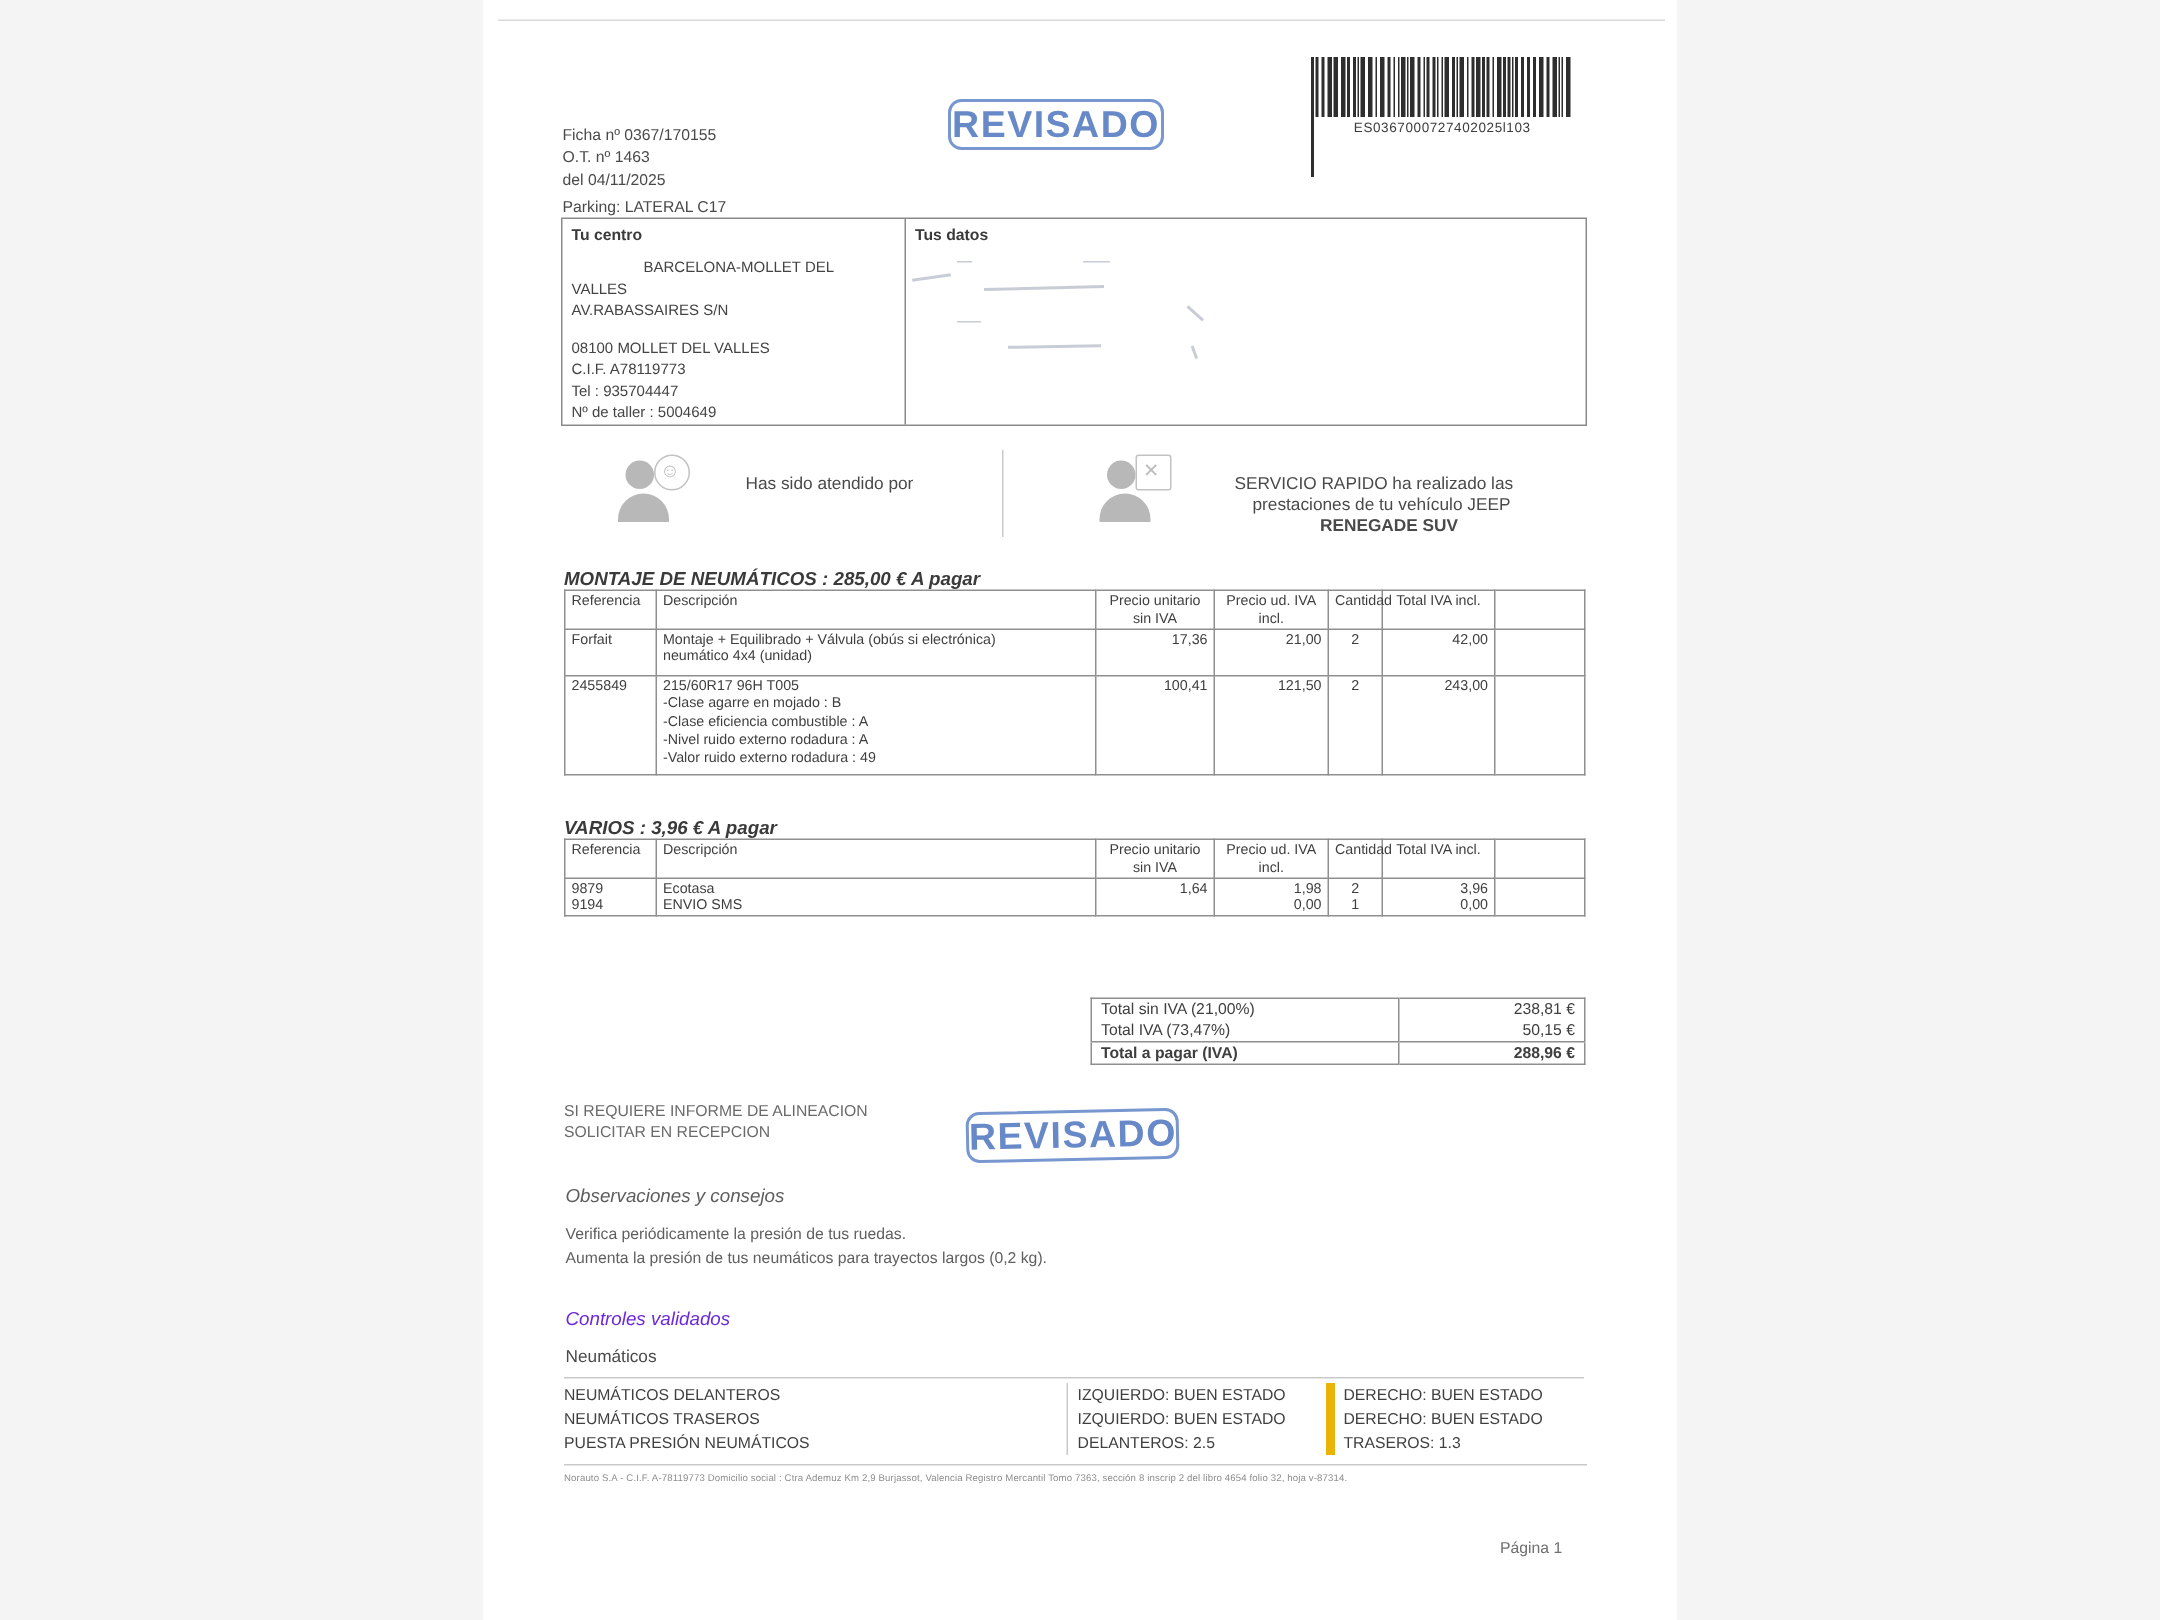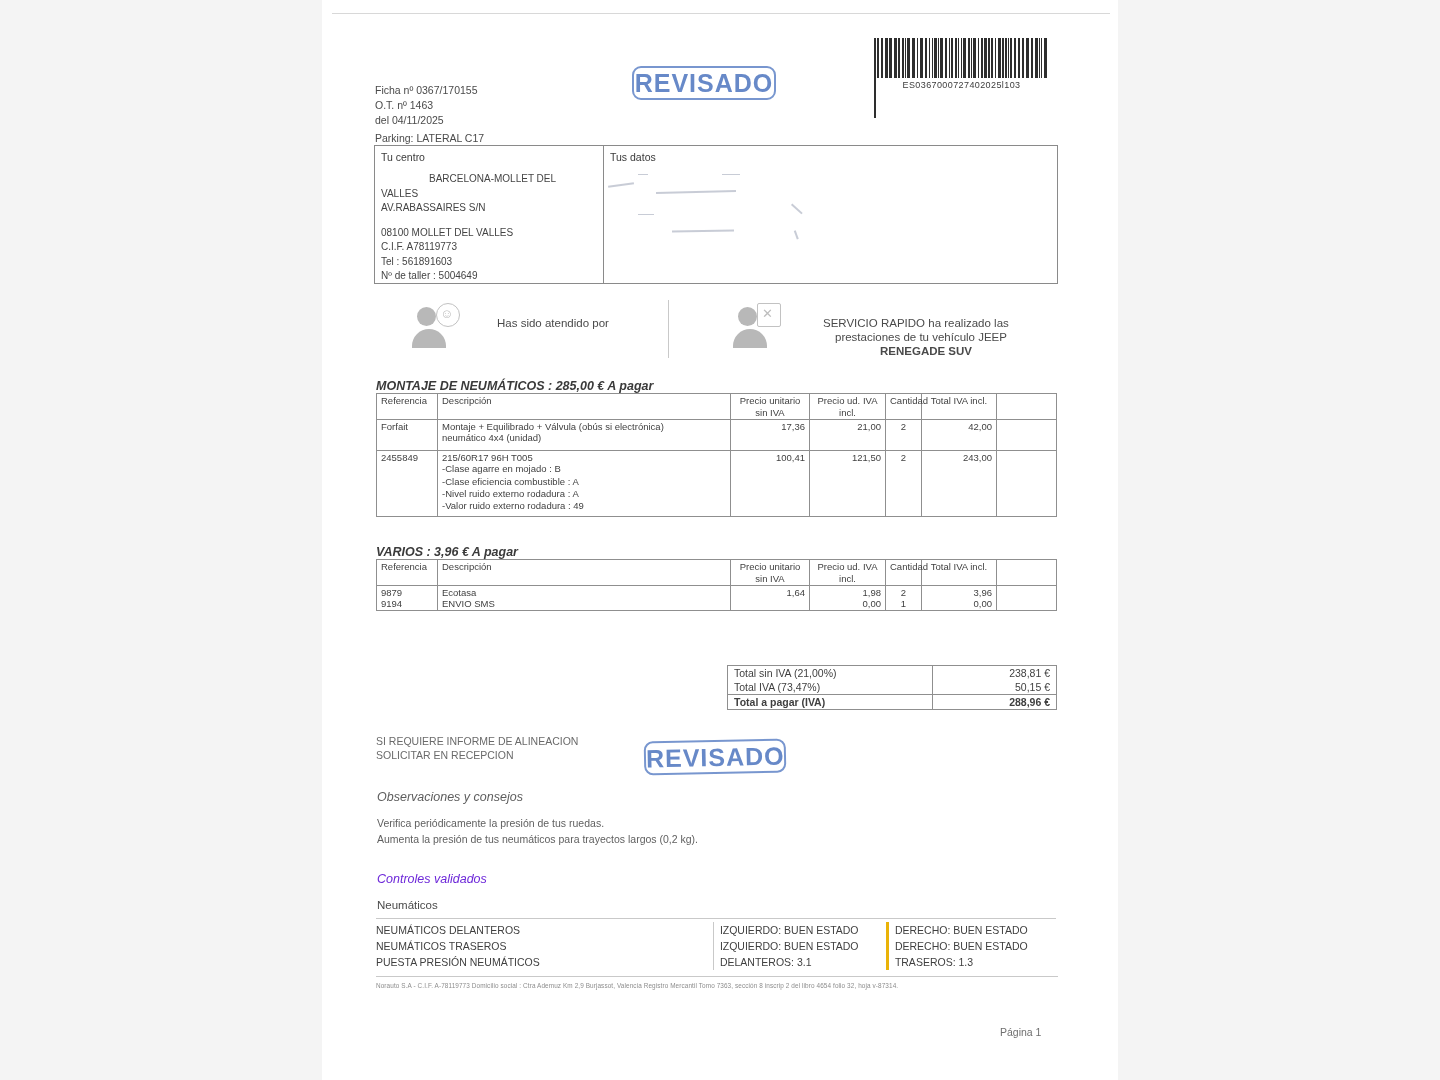--- a/index.html
+++ b/index.html
@@ -81,21 +81,21 @@
     position:absolute; left: 374px; top: 145px;
     width: 682px; height: 137px;
     border: 1px solid #8a8a8a;
     display: flex;
   }
   #info-boxes > div { position: relative; height: 100%; }
   .ib-sep { border-right: 1px solid #8a8a8a; }
   #box-centro { width: 228px; }
   #box-vehiculo { width: 228px; }
   #box-datos { flex: 1; }
-  .ib-title { position:absolute; left: 6px; top: 5px; font-size: 10.5px; color:#3a3a3a; }
+  .ib-title { position:absolute; left: 6px; top: 5px; font-size: 10.5px; color:#3a3a3a;font-weight:bold; }
   .centro-lines { position:absolute; left: 6px; top: 26px; font-size: 10px; line-height: 14.5px; color:#444; }
   .centro-lines .indent { padding-left: 48px; }
   .veh { position:absolute; width: 100%; text-align:center; color:#3a3a3a; }
 
   
   .scribble { position:absolute; background:#9aa3b4; opacity:.55; }
 
   
   .person { position:absolute; }
   .person .head { position:absolute; width:19px; height:19px; border-radius:50%; background:#b8b8b8; left: 5px; top: 0px;}
@@ -142,21 +142,21 @@
   #totals td.val { text-align: right; }
   #totals tr.strong td { font-weight: bold; }
   #totals tr.rule td { border-top: 1px solid #8f8f8f; }
 
   
   #controls { position:absolute; left: 376px; top: 918px; width: 680px; font-size: 10.5px; color:#3f3f3f;}
   #controls .hdr-rule { height:1px; background:#c9c9c9; margin-bottom: 3px; }
   .ctrl-row { display:flex; line-height: 16px; }
   .ctrl-row .c1 { width: 345px; }
   .ctrl-row .c2 { width: 170px; border-left: 1px solid #c9c9c9; padding-left: 6px; }
-  .ctrl-row .c3 { width: 165px; border-left: 3px solid #eab308; padding-left: 6px; }
+  .ctrl-row .c3 { width: 165px; border-left: 6px solid #eab308; padding-left: 6px; }
 
   .footer-rule { position:absolute; left: 376px; top: 976px; width: 682px; height:1px; background:#c9c9c9; }
   #legal { position:absolute; left: 376px; top: 982px; width: 690px; font-size: 6.4px; color:#8d8d8d; letter-spacing: .1px;}
   #page-num { position:absolute; left: 1000px; top: 1026px; font-size: 10.5px; color:#6f6f6f; }
 </style>
 </head>
 <body>
 
 <div class="page">
   <div class="scan-edge-left"></div>
@@ -182,21 +182,21 @@
 
     <div id="box-centro" class="ib-sep">
       <div class="ib-title">Tu centro</div>
       <div class="centro-lines">
         <div class="indent">BARCELONA-MOLLET DEL</div>
         <div>VALLES</div>
         <div>AV.RABASSAIRES S/N</div>
         <div style="height:10px;"></div>
         <div>08100  MOLLET DEL VALLES</div>
         <div>C.I.F. A78119773</div>
-        <div>Tel : 561891603</div>
+        <div>Tel : 935704447</div>
         <div>Nº de taller : 5004649</div>
       </div>
     </div>
 
 
     <div id="box-datos">
       <div class="ib-title">Tus datos</div>
       <div class="scribble" style="left:4px; top:38px; width:26px; height:1.5px; transform:rotate(-8deg);"></div>
       <div class="scribble" style="left:52px; top:45px; width:80px; height:1.5px; transform:rotate(-1.5deg);"></div>
       <div class="scribble" style="left:34px; top:68px; width:16px; height:1.2px;"></div>
@@ -379,21 +379,21 @@
           <div class="c2">IZQUIERDO: BUEN ESTADO</div>
           <div class="c3">DERECHO: BUEN ESTADO</div>
         </div>
         <div class="ctrl-row">
           <div class="c1">NEUMÁTICOS TRASEROS</div>
           <div class="c2">IZQUIERDO: BUEN ESTADO</div>
           <div class="c3">DERECHO: BUEN ESTADO</div>
         </div>
         <div class="ctrl-row">
           <div class="c1">PUESTA PRESIÓN NEUMÁTICOS</div>
-          <div class="c2">DELANTEROS: 3.1</div>
+          <div class="c2">DELANTEROS: 2.5</div>
           <div class="c3">TRASEROS: 1.3</div>
         </div>
       </div>
   </div>
 
   <div class="footer-rule"></div>
   <div id="legal">Norauto S.A  - C.I.F. A-78119773  Domicilio social : Ctra Ademuz Km 2,9 Burjassot, Valencia  Registro Mercantil  Tomo 7363, sección 8 inscrip 2 del libro 4654 folio 32, hoja v-87314.</div>
   <div id="page-num">Página 1</div>
 </div>
 

